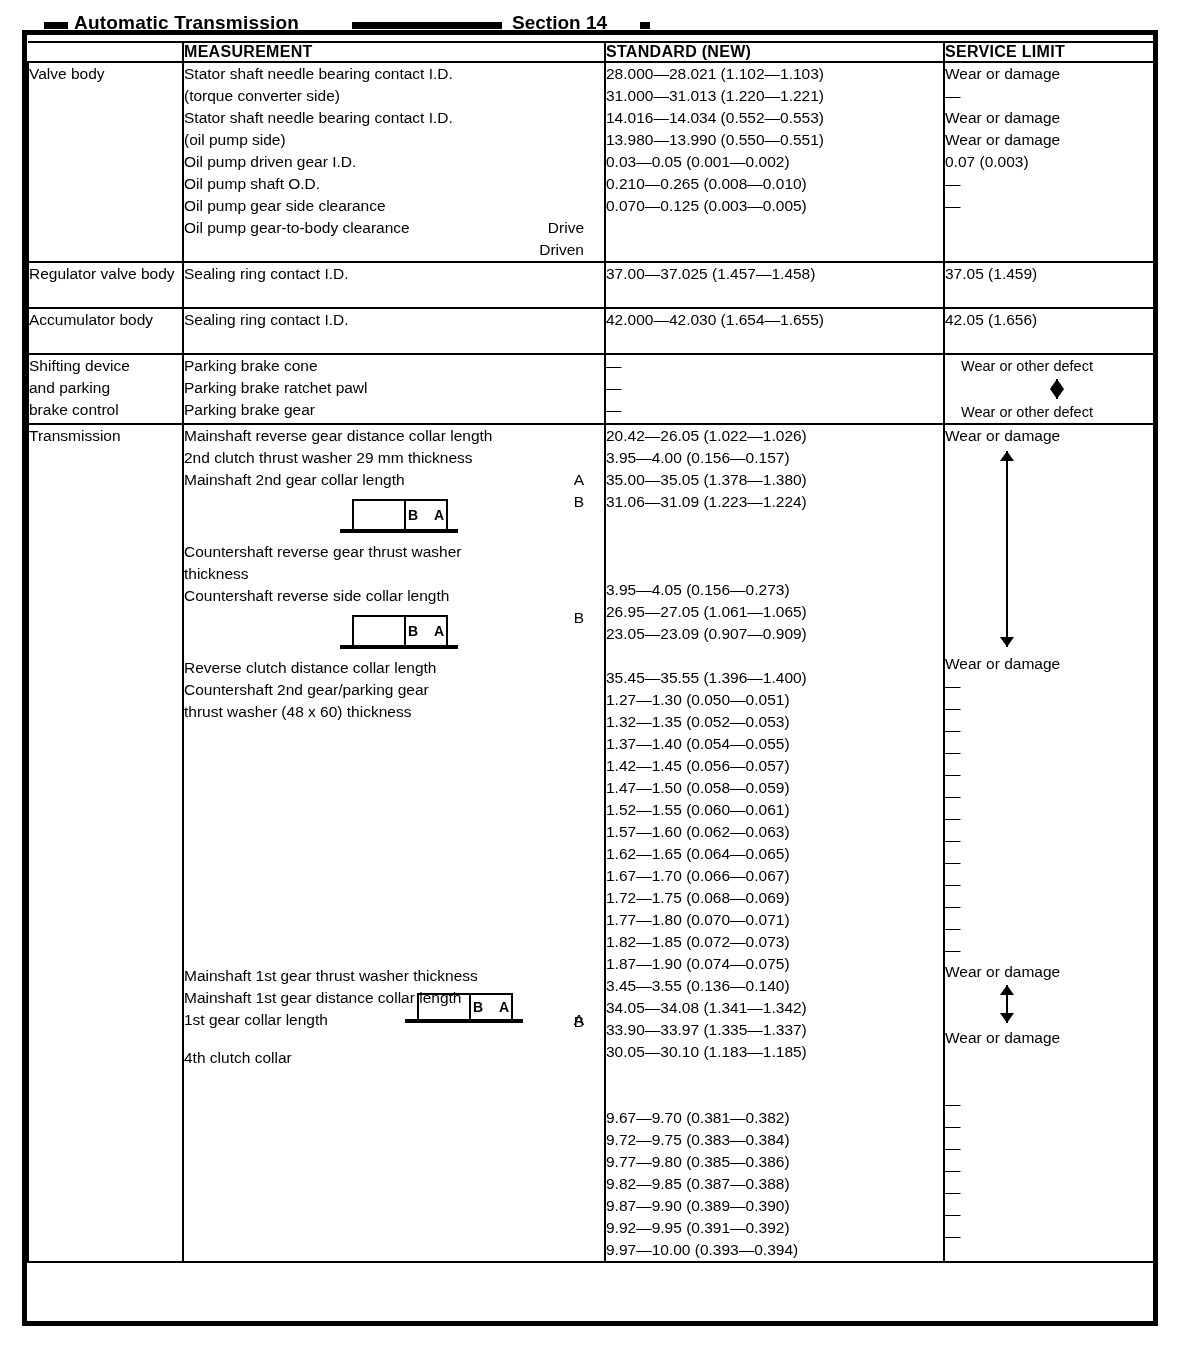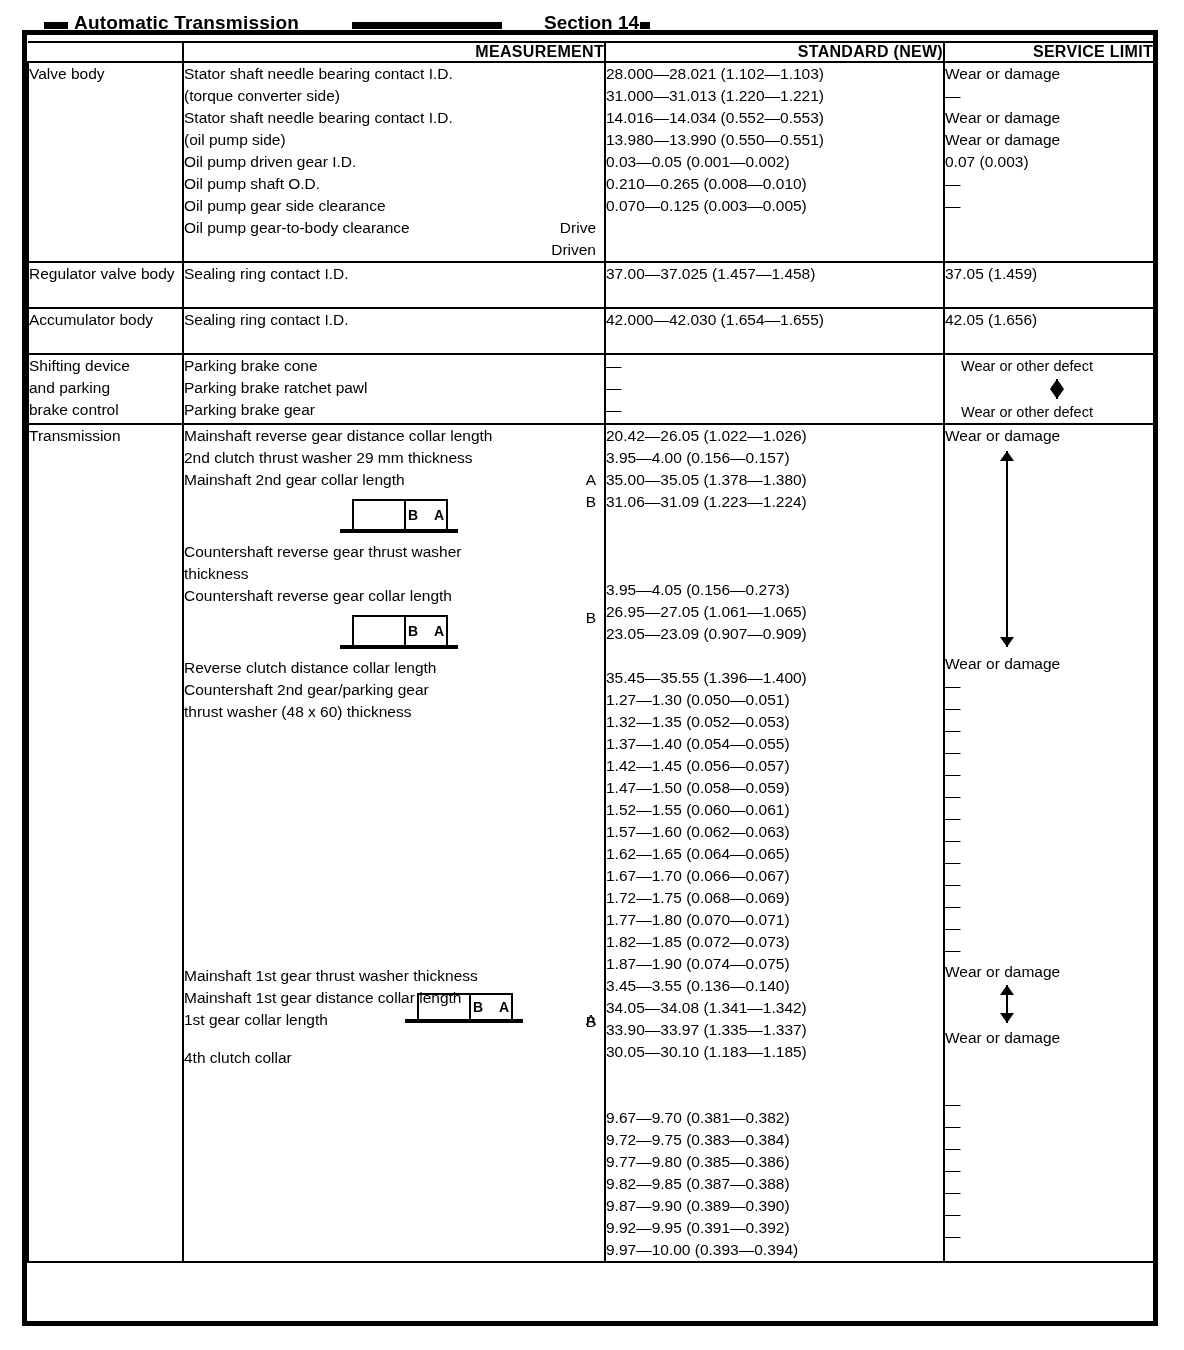--- a/index.html
+++ b/index.html
@@ -57,21 +57,20 @@
     letter-spacing: 0.2px;
     white-space: nowrap;
   }
   .hdr-section {
     position: absolute;
     top: 0px;
     left: 490px;
     font-size: 19px;
     font-weight: bold;
     white-space: nowrap;
-    margin-left: 32px;
   }
   
   table.spec {
     position: absolute;
     left: 27px;
     top: 41px;
     width: 1126px;
     border-collapse: collapse;
     table-layout: fixed;
     font-size: 15.5px;
@@ -80,21 +79,21 @@
   table.spec col.c2 { width: 422px; }
   table.spec col.c3 { width: 339px; }
   table.spec col.c4 { width: 210px; }
 
   table.spec th, table.spec td {
     border: 2px solid #000;
     vertical-align: top;
     padding: 0;
   }
   thead th {
-    text-align: right;
+    text-align: left;
     font-weight: bold;
     font-size: 16px;
     padding: 4px 0 5px 0;
     border-top: none;
     letter-spacing: 0.3px;
   }
   thead th.blank { border-left: none; }
   td.cat {
     padding: 8px 0 6px 10px;
     font-size: 15.5px;
@@ -107,21 +106,21 @@
   }
   td.meas { padding-left: 10px; }
   td.std  { padding-left: 14px; }
   td.lim  { padding-left: 14px; }
 
   .ln { line-height: 22px; white-space: nowrap; }
   .ln.sp { height: 22px; }
   .meas-flex {
     display: flex;
     justify-content: space-between;
-    padding-right: 8px;
+    padding-right: 20px;
   }
 
   
   .diagram {
     position: relative;
     height: 46px;
     margin: 2px 0 2px 150px;
     width: 160px;
   }
   .diagram .body {
@@ -326,21 +325,21 @@
               <div class="body"></div>
               <div class="inner"></div>
               <div class="base"></div>
               <div class="lblB">B</div>
               <div class="lblA">A</div>
             </div>
             <span class="ln">B</span>
           </div>
           <div class="ln">Countershaft reverse gear thrust washer</div>
           <div class="ln">thickness</div>
-          <div class="ln">Countershaft reverse gear collar length</div>
+          <div class="ln">Countershaft reverse side collar length</div>
           <div class="meas-flex">
             <div class="diagram">
               <div class="body"></div>
               <div class="inner"></div>
               <div class="base"></div>
               <div class="lblB">B</div>
               <div class="lblA">A</div>
             </div>
             <span class="ln">B</span>
           </div>

